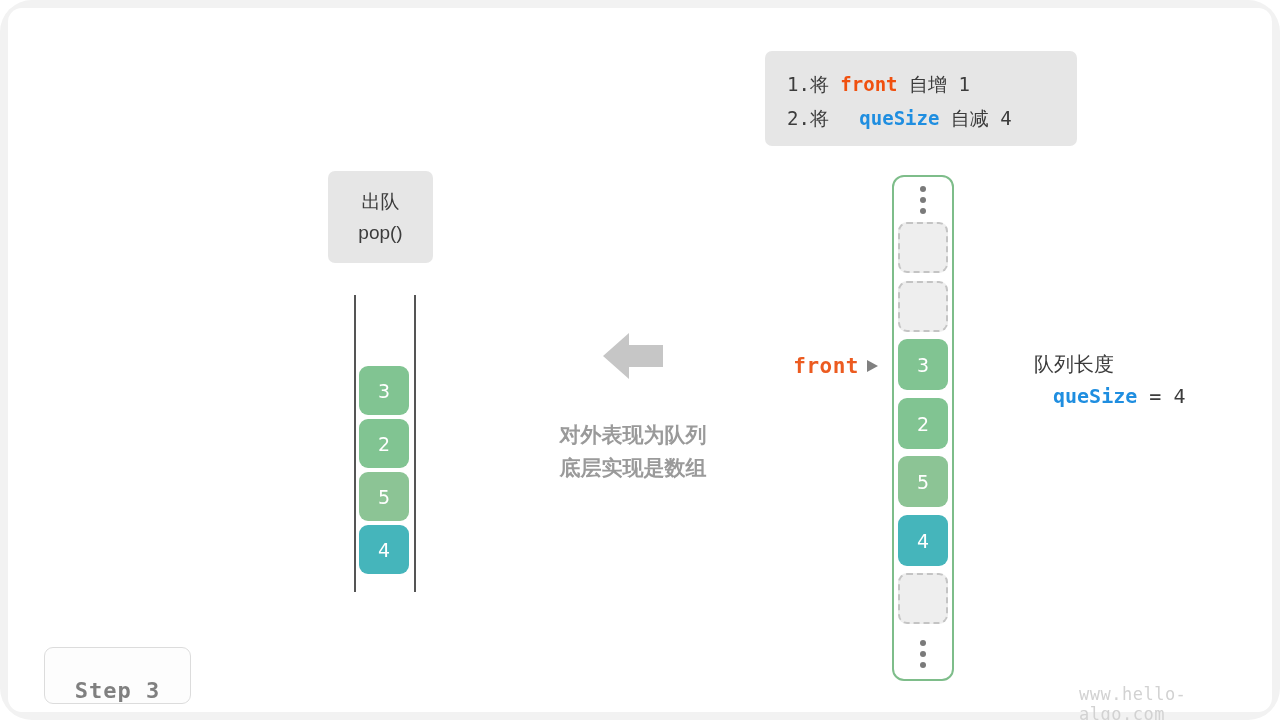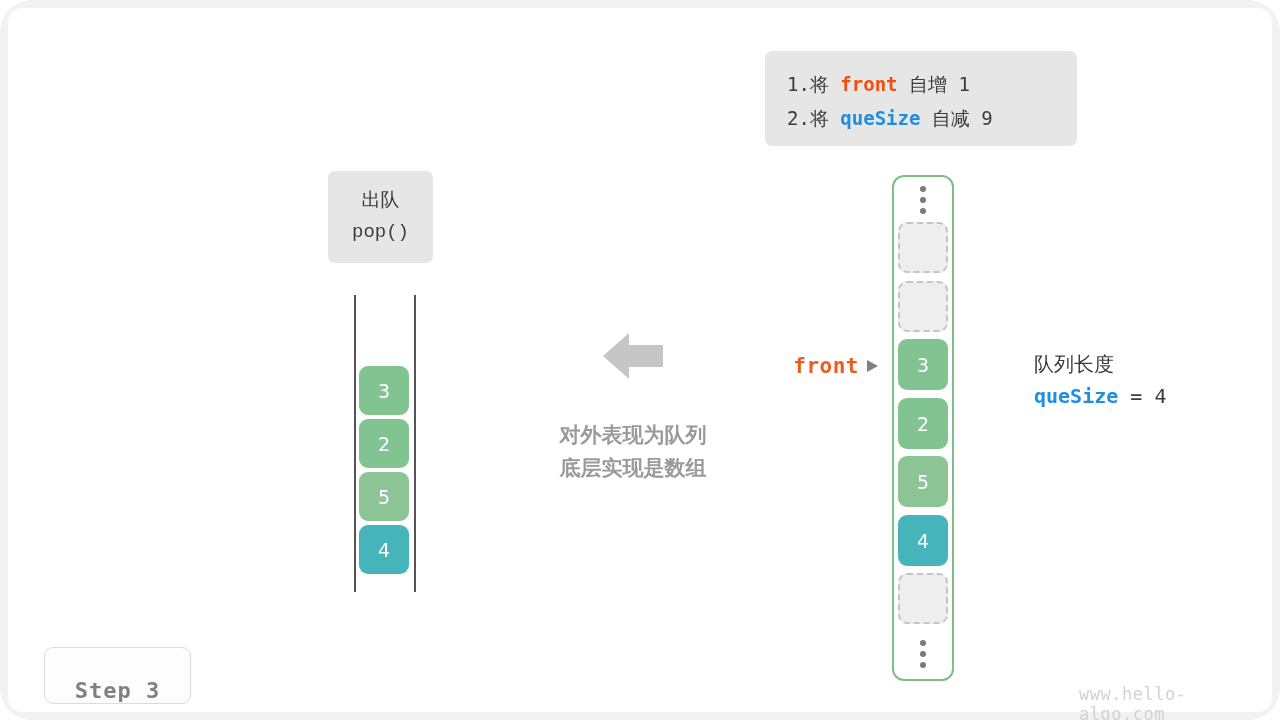--- a/index.html
+++ b/index.html
@@ -41,36 +41,36 @@
     padding: 16px 22px 0 22px;
   }
   .op-line {
     font-family: "DejaVu Sans Mono", monospace;
     font-size: 19px;
     line-height: 34px;
     color: #3c3c3c;
     white-space: pre;
   }
   .tok-front { color: #f0500f; font-weight: bold; }
-  .tok-quesize { color: #1f8ee0; font-weight: bold; }
+  .tok-quesize { color: #1f8ee0; font-weight: bold; margin-left: 19px; }
 
   
   #pop-box {
     left: 320px;
     top: 163px;
     width: 105px;
     height: 92px;
     background: #e6e6e6;
     border-radius: 7px;
     box-sizing: border-box;
     padding-top: 15px;
     text-align: center;
   }
   .pop-line {
-    font-family: Liberation Mono, monospace;
+    font-family: Liberation Sans, sans-serif;
     font-size: 19px;
     line-height: 31px;
     color: #3c3c3c;
     white-space: pre;
   }
 
   
   #queue-rail-left {
     left: 346px; top: 287px; width: 2px; height: 297px;
     background: #555555;
@@ -234,21 +234,21 @@
   }
 </style>
 </head>
 <body>
 
 <div id="canvas">
   <div id="page">
 
     <div class="abs" id="op-box">
       <div class="op-line"><span>1.</span><span>将 </span><span class="tok-front">front</span><span> 自增 1</span></div>
-      <div class="op-line"><span>2.</span><span>将 </span><span class="tok-quesize">queSize</span><span> 自减 9</span></div>
+      <div class="op-line"><span>2.</span><span>将 </span><span class="tok-quesize">queSize</span><span> 自减 4</span></div>
     </div>
 
     <div class="abs" id="pop-box">
       <div class="pop-line">出队</div>
       <div class="pop-line">pop()</div>
     </div>
 
     <div class="abs" id="queue-rail-left"></div>
     <div class="abs" id="queue-rail-right"></div>
     <div id="queue-cells">

